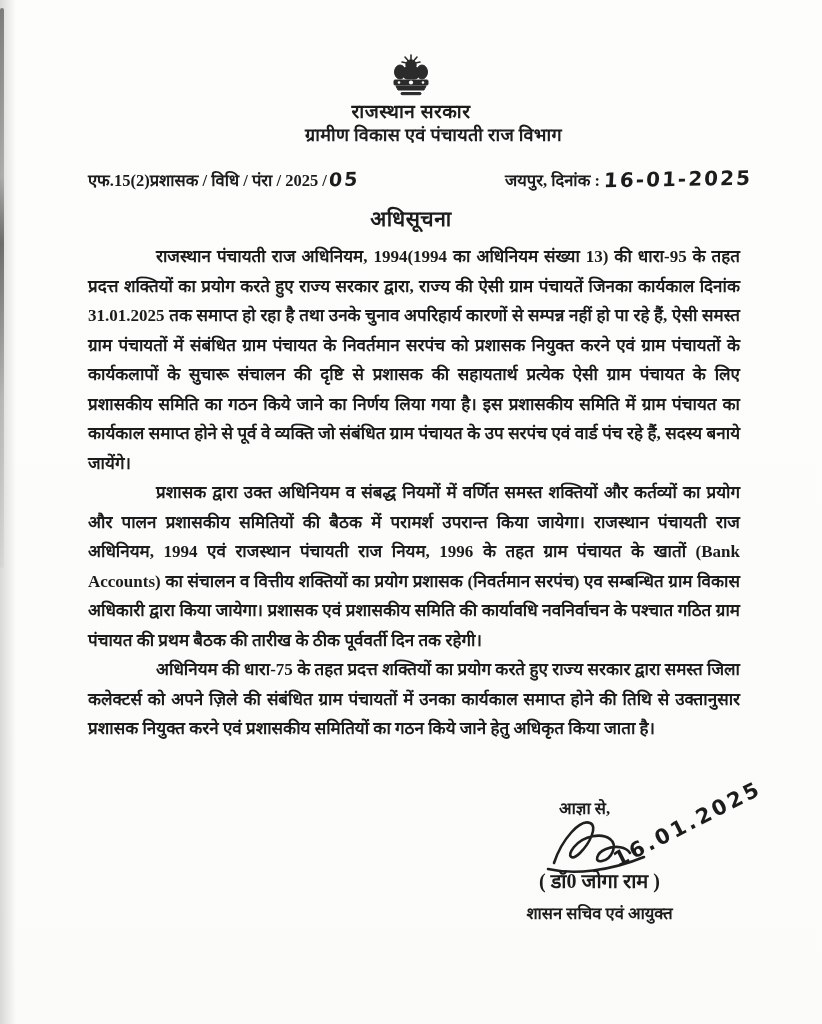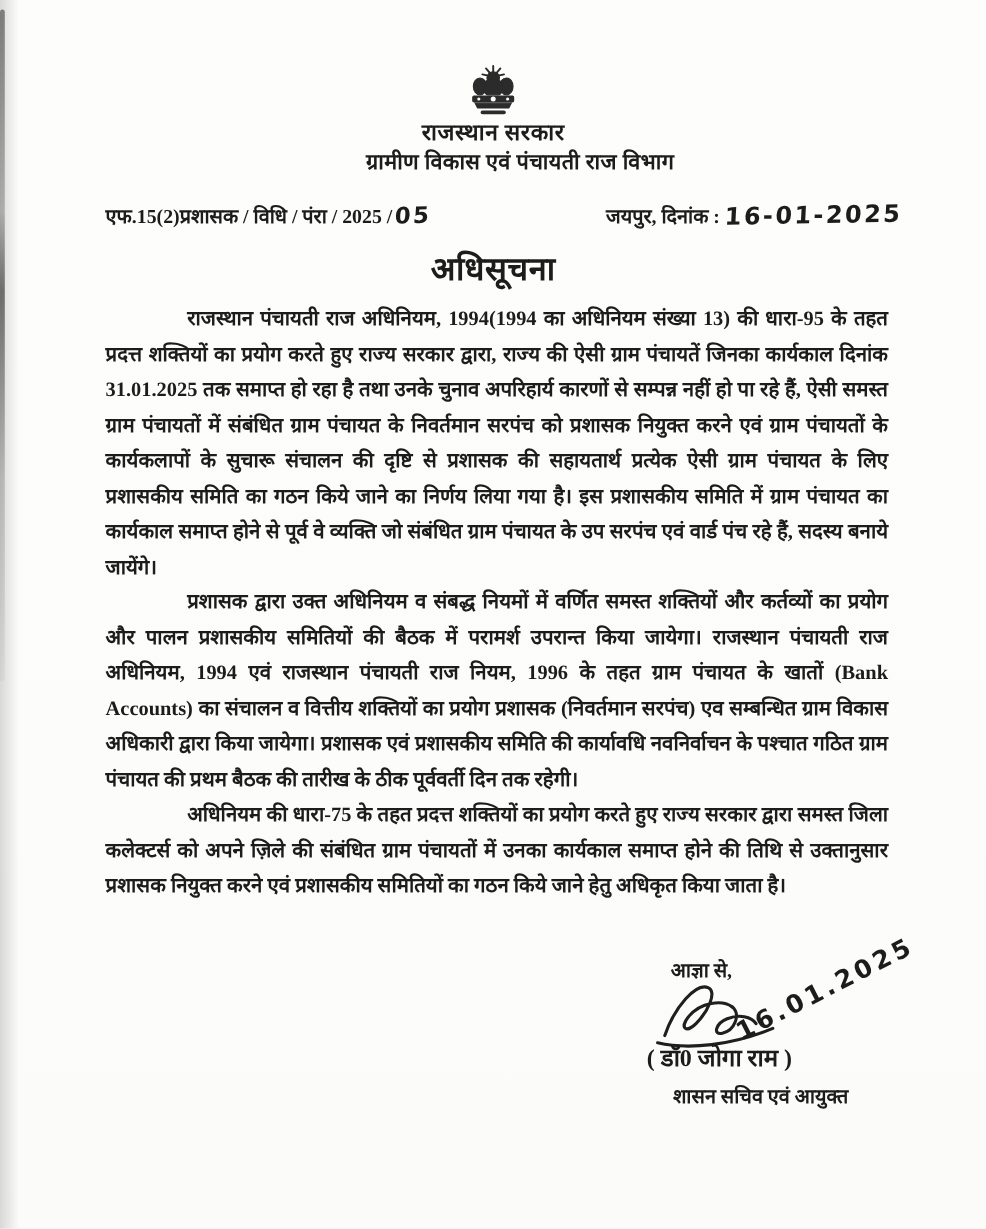--- a/index.html
+++ b/index.html
@@ -53,21 +53,21 @@
     font-weight: 600;
     letter-spacing: 2px;
     display: inline-block;
     transform: skewX(-4deg) rotate(-1deg);
     font-size: 20px;
     white-space: nowrap;
   }
   .file-hand { margin-left: 2px; font-size: 19px; transform: skewX(-6deg) rotate(-2deg); }
   .doc-title {
     text-align: center;
-    font-size: 27px;
+    font-size: 21px;
     font-weight: 700;
     margin-top: 13px;
     letter-spacing: 0.5px;
   }
   .body-text { margin: 10px 82px 0 88px; font-weight: bold; }
   .body-text p {
     margin: 0;
     font-size: 17px;
     line-height: 29.5px;
     text-align: justify;
@@ -82,21 +82,21 @@
   .by-order { font-size: 16.5px; font-weight: 600; margin-right: 30px; }
   .sig-scribble { display: block; margin: -6px auto -10px auto; }
   .sig-date {
     position: absolute;
     right: -62px; top: 16px;
     transform: rotate(-27deg);
     font-size: 21px;
     letter-spacing: 3px;
   }
   .sig-name { font-size: 20px; font-weight: 600; margin-top: 2px; }
-  .sig-desig { font-size: 16.5px; font-weight: 600; margin-top: 7px; text-align: right; }
+  .sig-desig { font-size: 16.5px; font-weight: 600; margin-top: 7px; }
 </style>
 </head>
 <body>
 
 <div class="page">
 
   <div class="scan-shadow"></div>
   <div class="scan-line"></div>
 
   <div class="header">

